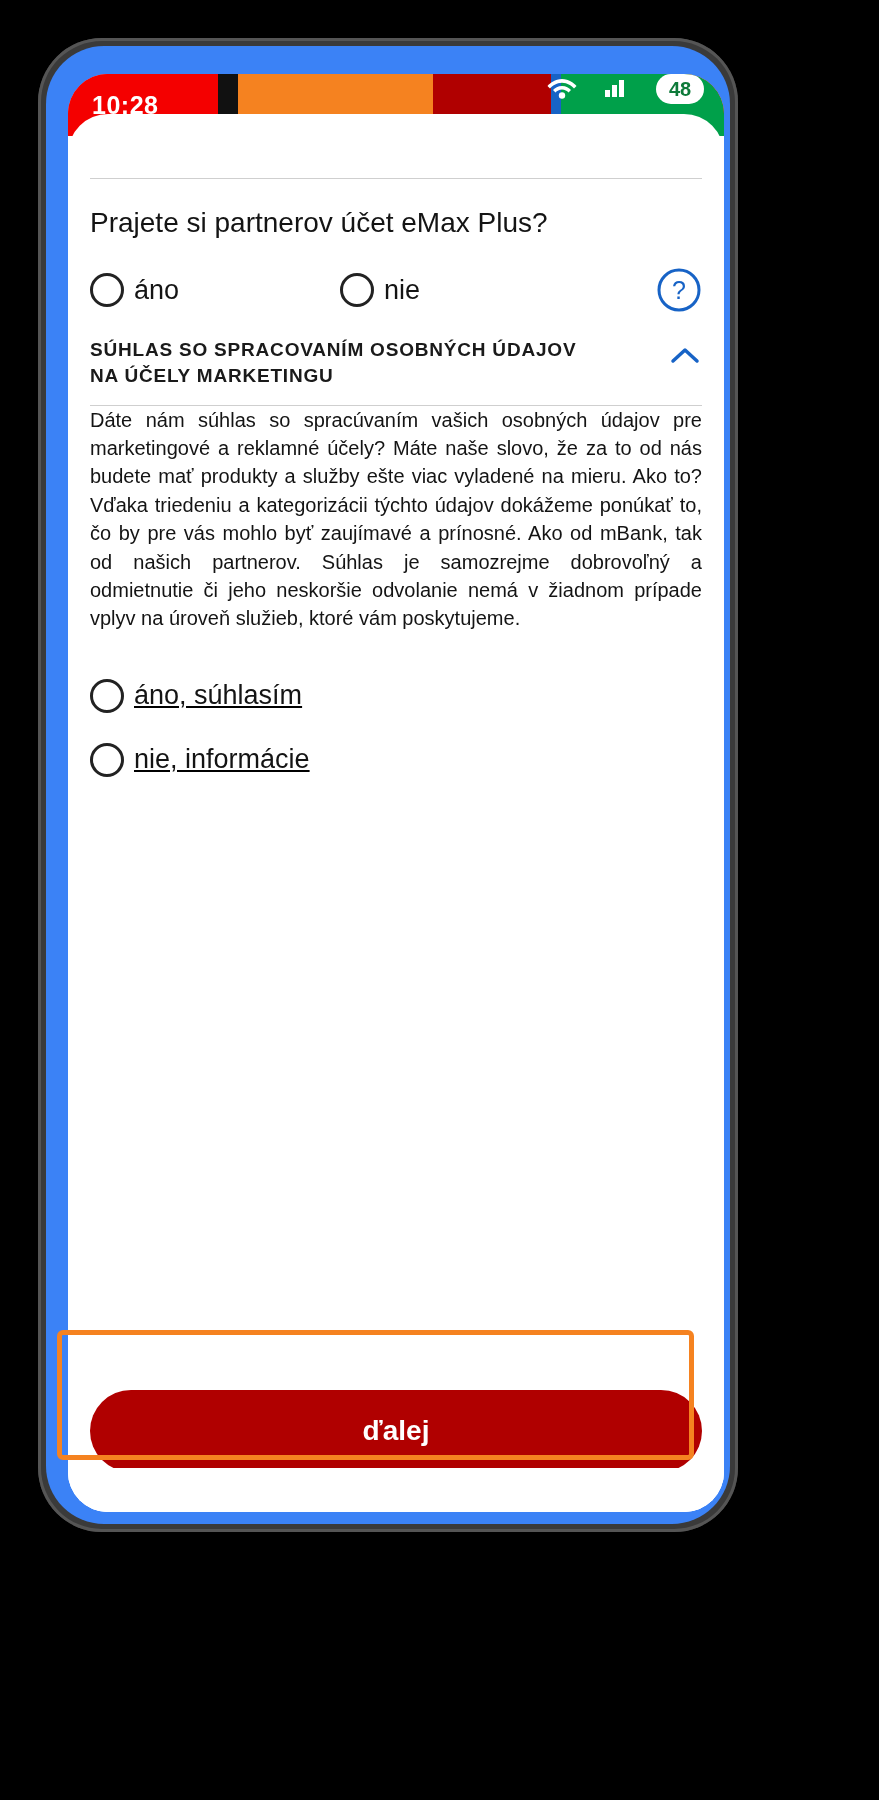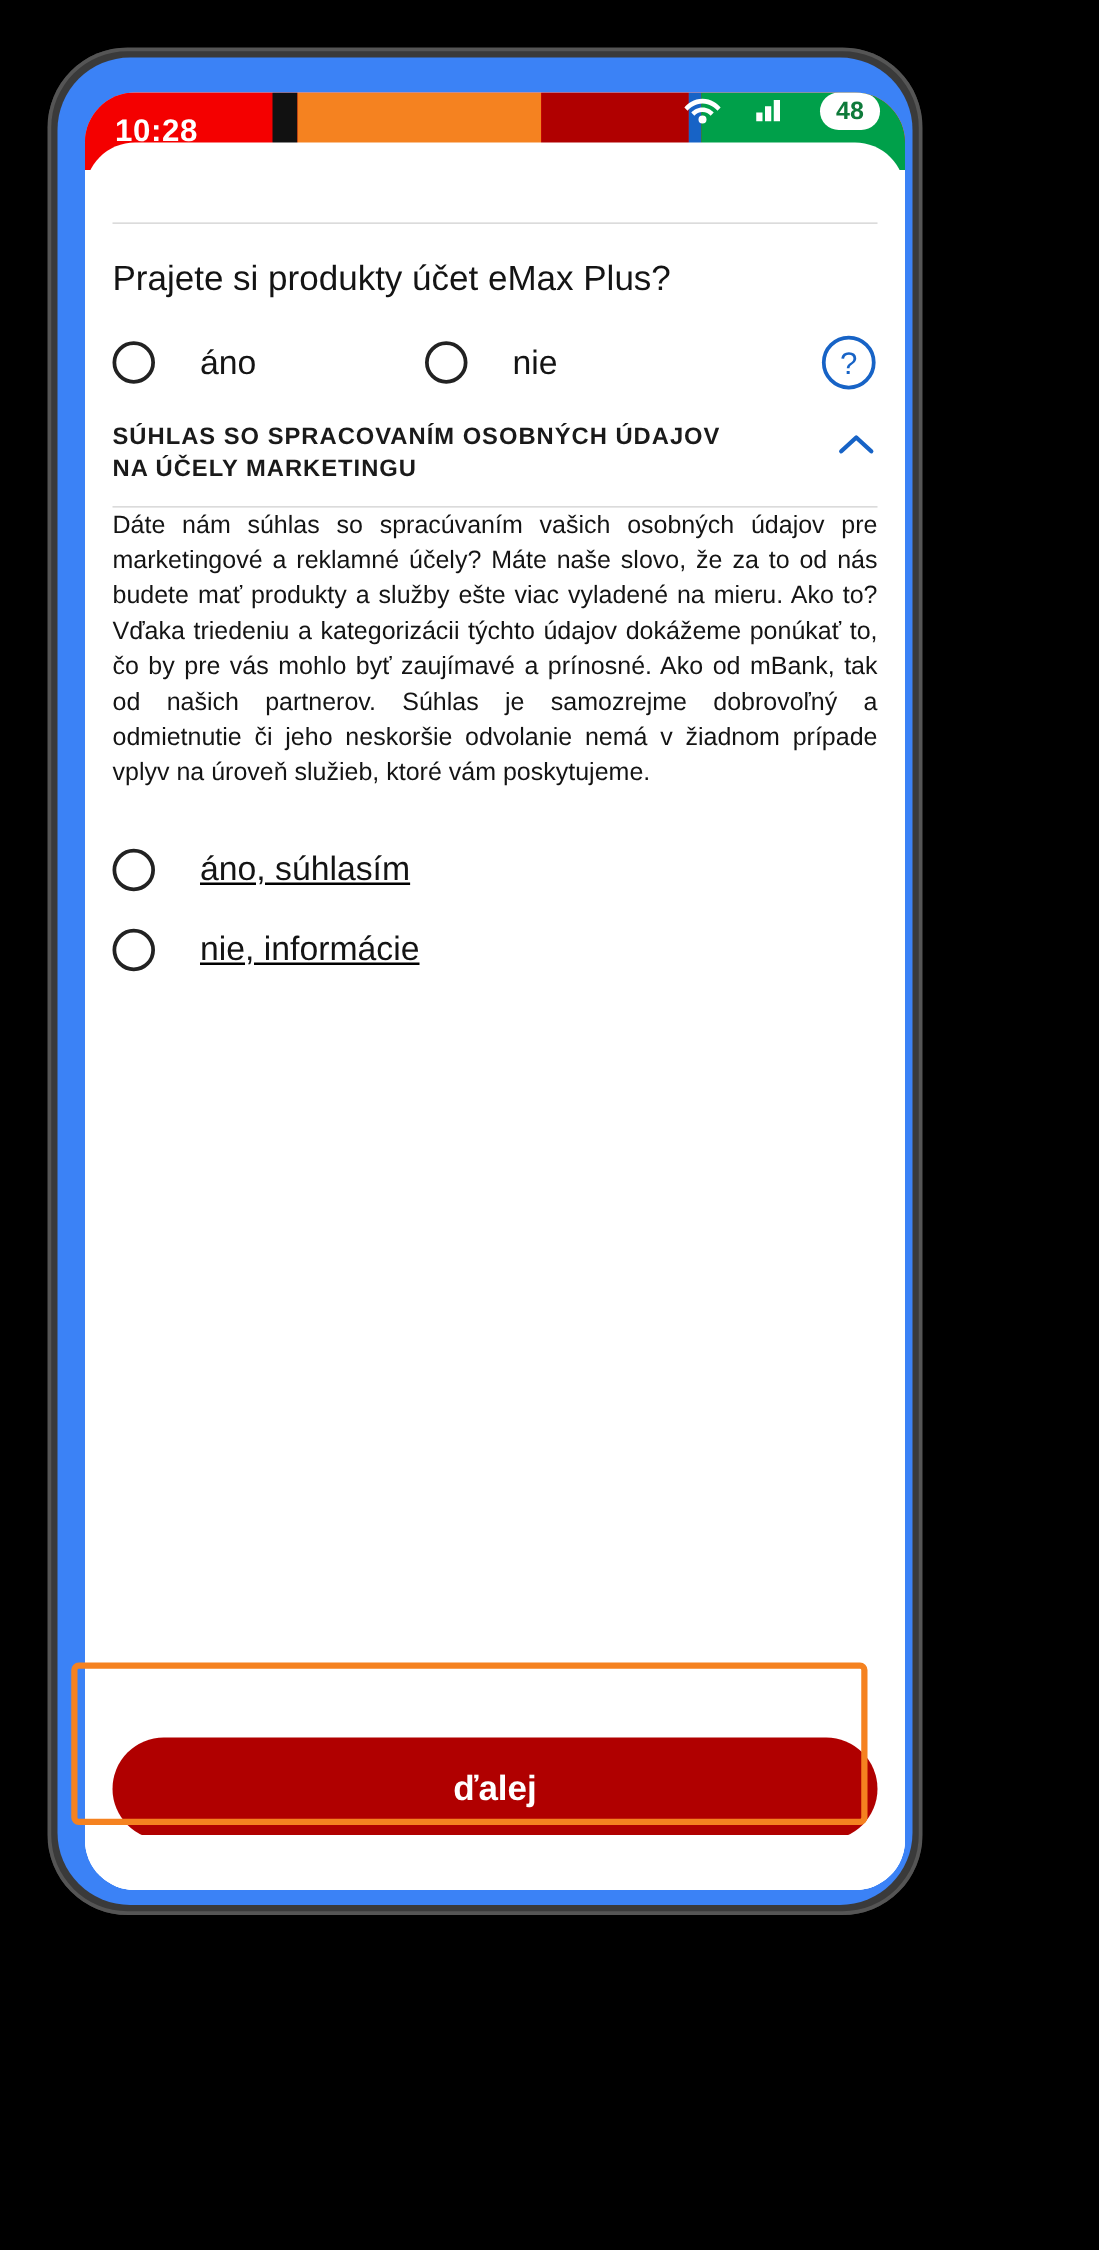--- a/index.html
+++ b/index.html
@@ -186,21 +186,21 @@
   }
 
   .radio-row {
     display: flex;
     align-items: center;
     margin-top: 26px;
   }
   .radio-opt {
     display: flex;
     align-items: center;
-    gap: 36px;
+    gap: 10px;
   }
   .radio-opt.first { width: 250px; }
   .radio-circle {
     width: 34px;
     height: 34px;
     border: 3px solid #222222;
     border-radius: 50%;
     flex: 0 0 auto;
   }
   .radio-label {
@@ -318,21 +318,21 @@
             <span class="battery-pill">48</span>
           </div>
         </div>
 
         <div class="page-round"></div>
 
         <div class="content">
 
           <div class="hr"></div>
 
-          <div class="question">Prajete si produkty účet eMax Plus?</div>
+          <div class="question">Prajete si partnerov účet eMax Plus?</div>
 
           <div class="radio-row">
             <div class="radio-opt first">
               <span class="radio-circle"></span>
               <span class="radio-label">áno</span>
             </div>
             <div class="radio-opt">
               <span class="radio-circle"></span>
               <span class="radio-label">nie</span>
             </div>

